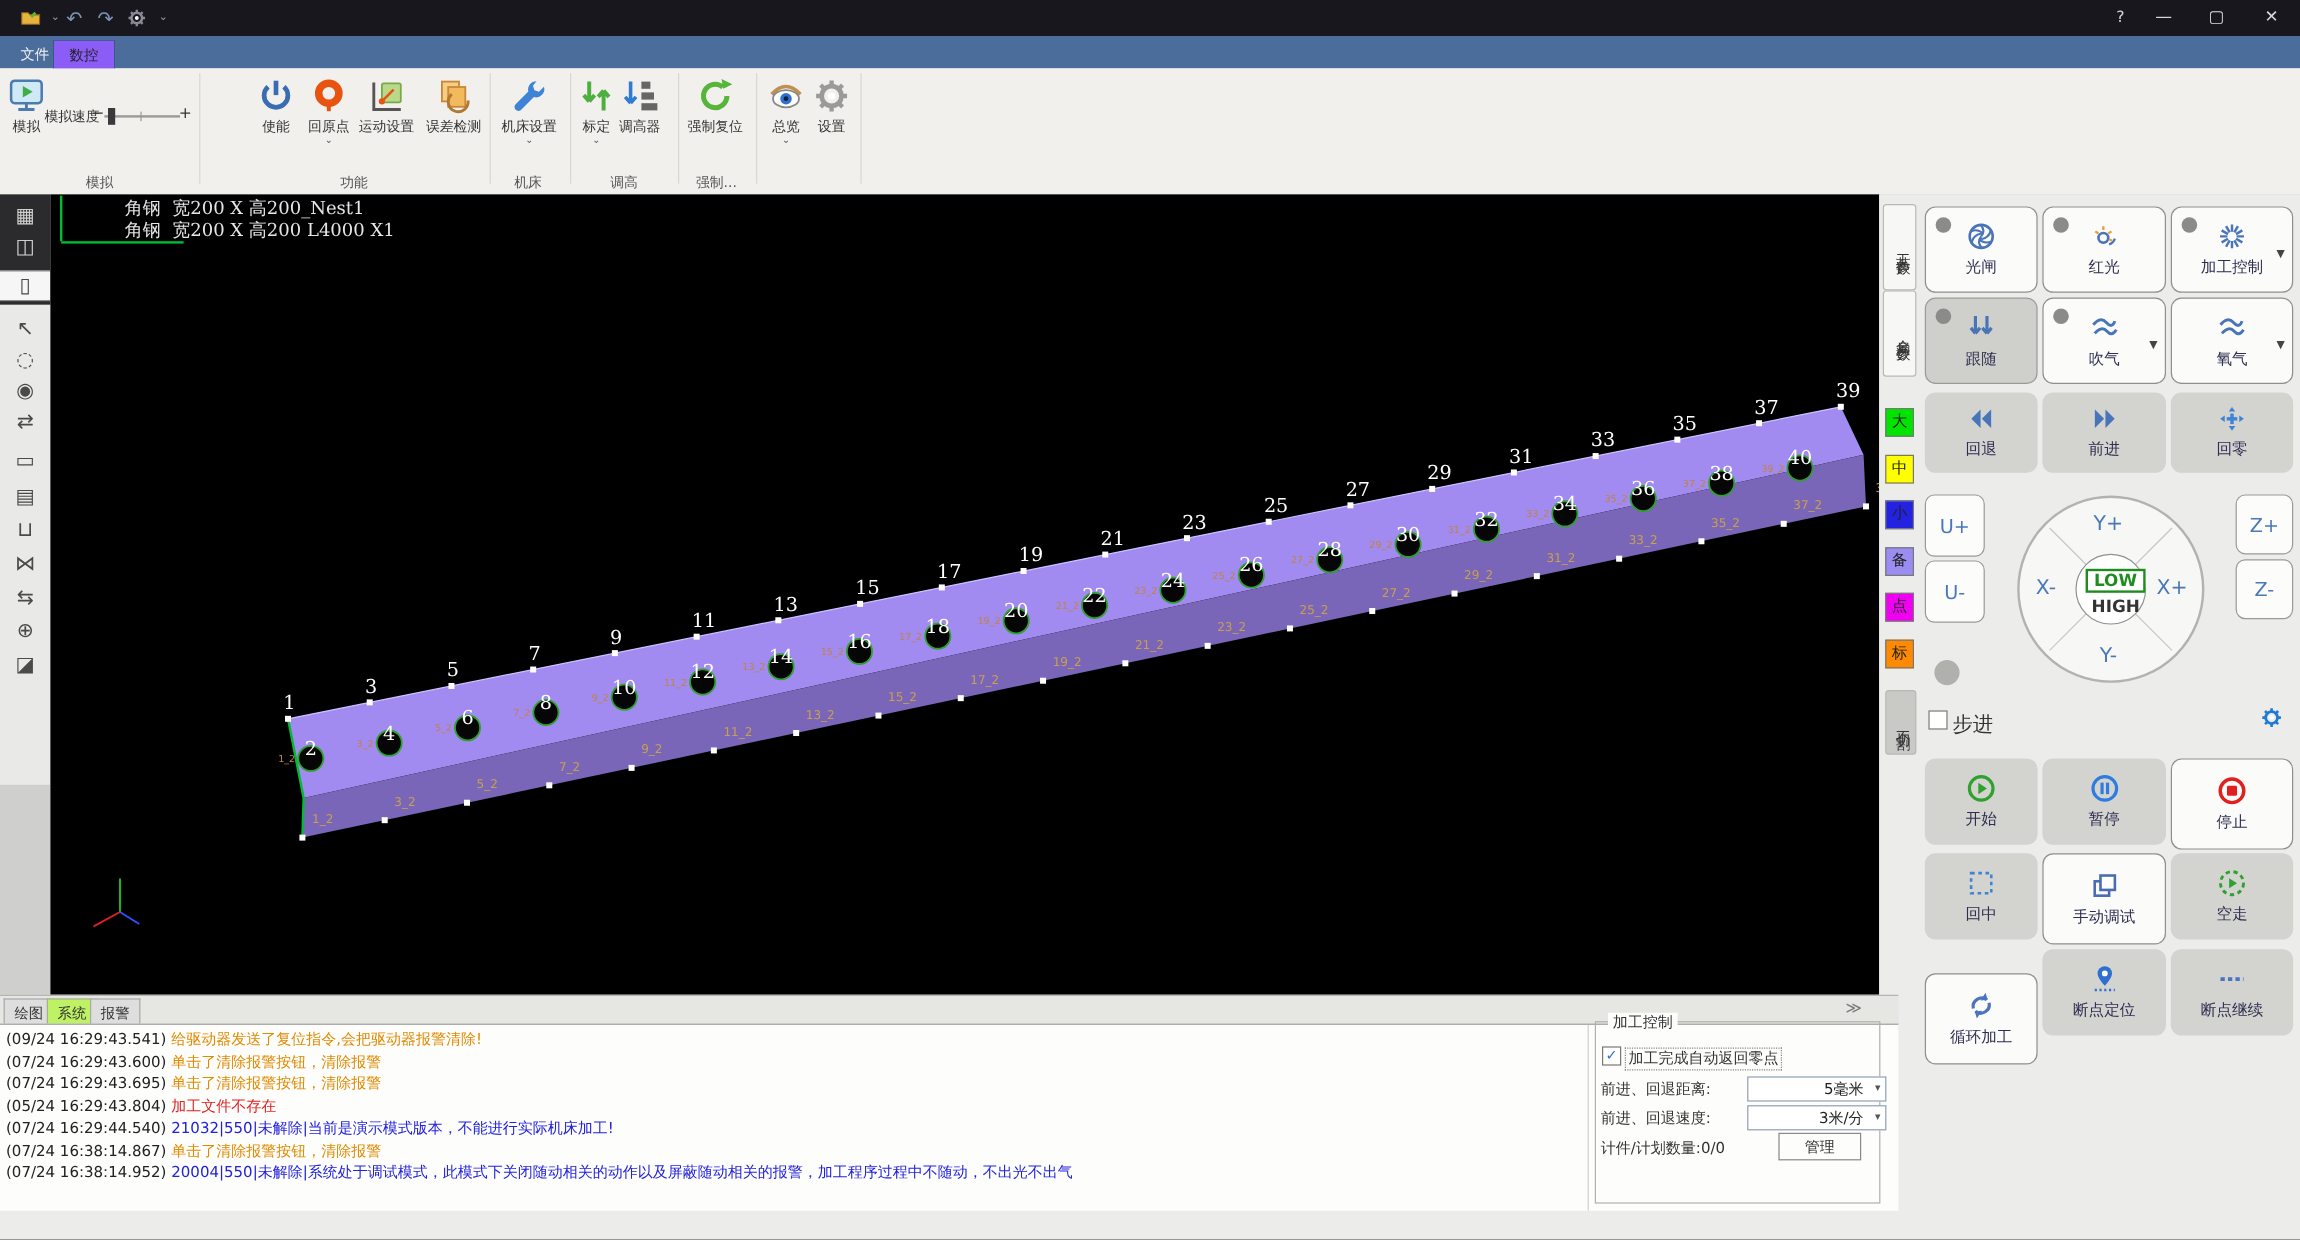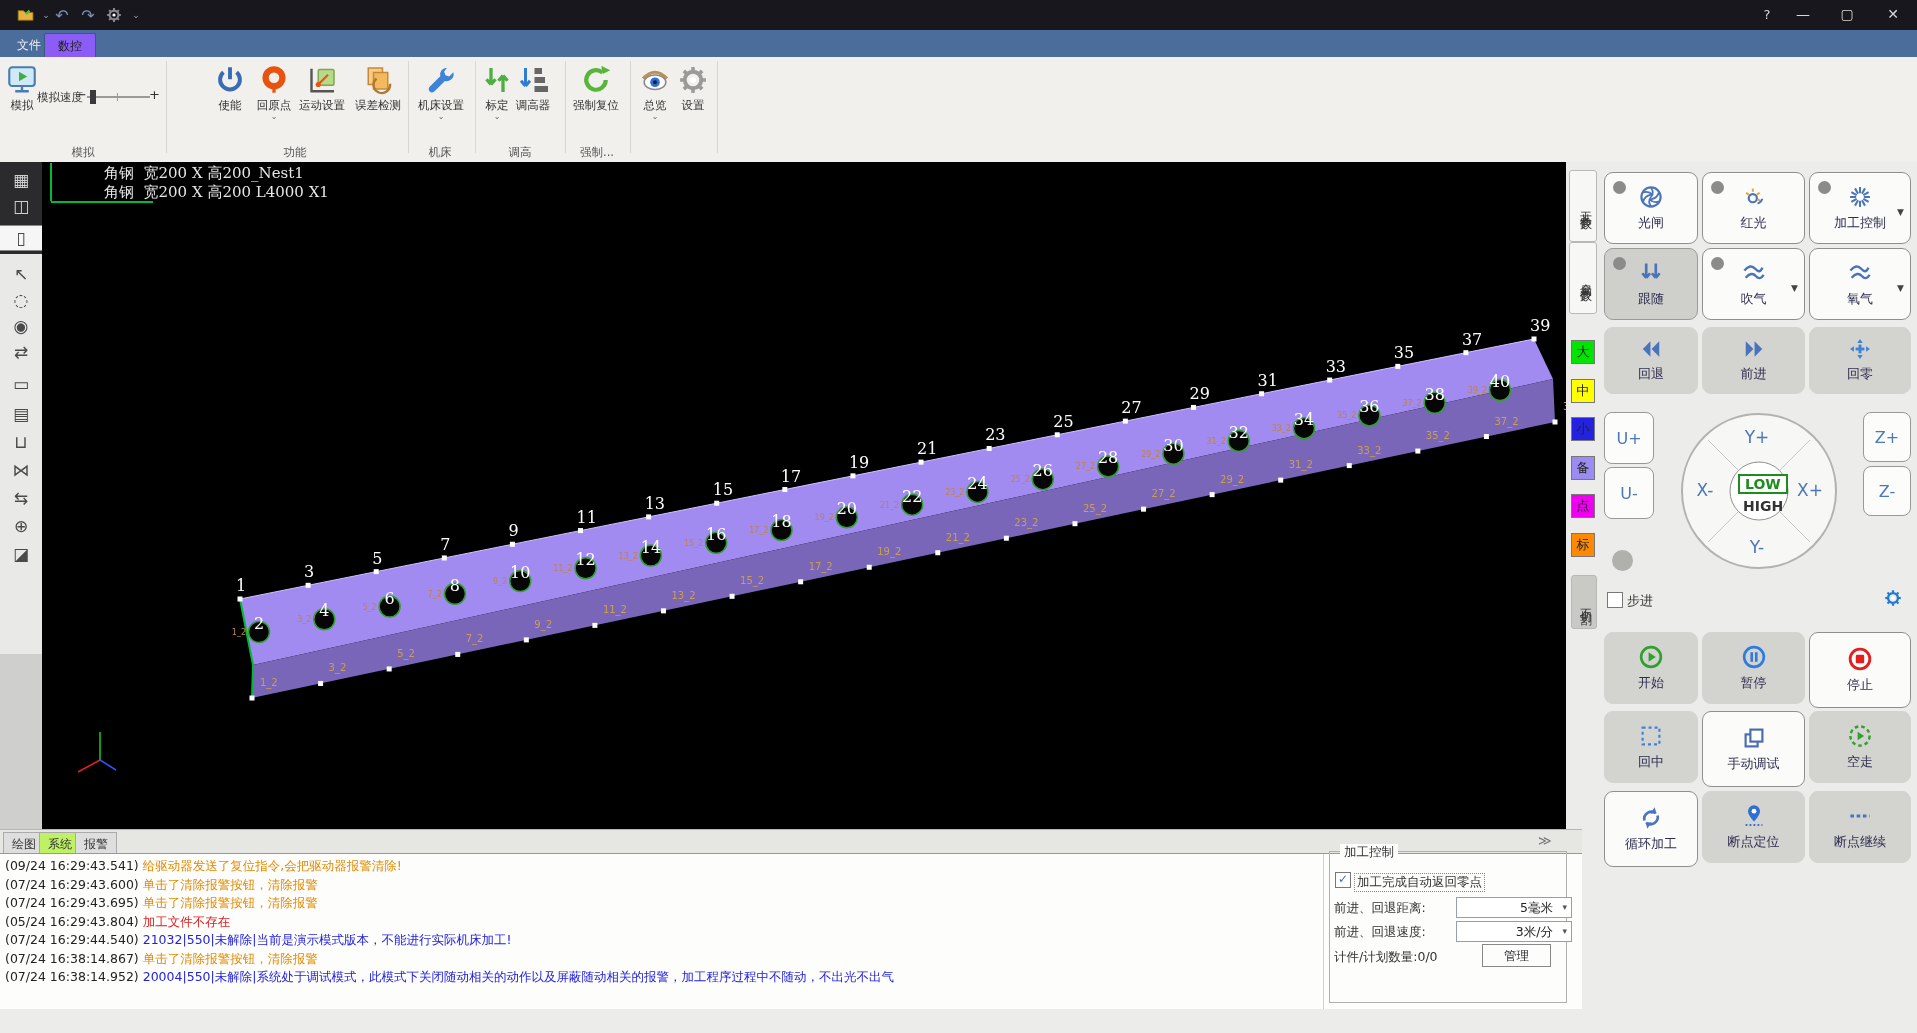--- a/index.html
+++ b/index.html
@@ -584,21 +584,21 @@
     </div>
     <div class="joglbl" style="left:191px;top:275px">Y+</div>
     <div class="joglbl" style="left:191px;top:385px">Y-</div>
     <div class="joglbl" style="left:139px;top:328px">X-</div>
     <div class="joglbl" style="left:244px;top:328px">X+</div>
     <div class="abs" style="left:172px;top:312px;border:2px solid #1f8c1f;color:#1f8c1f;font-weight:bold;font-size:14px;padding:0 5px;background:#fff;cursor:pointer">LOW</div>
     <div class="abs" style="left:177px;top:336px;color:#333;font-weight:bold;font-size:14px;cursor:pointer">HIGH</div>
     <div class="abs" style="left:46px;top:388px;width:21px;height:21px;border-radius:50%;background:#b0b0ad"></div>
 
     <div class="chk" style="left:41px;top:430px"></div>
-    <div class="abs" style="left:61px;top:430px;font-size:13px;color:#333">步进</div>
+    <div class="abs" style="left:61px;top:430px;font-size:17px;color:#333">步进</div>
     <div class="abs" style="left:318px;top:427px;cursor:pointer"><span id="ic-gearblue"><svg width="18" height="18" viewBox="0 0 20 20">
             <circle cx="10" cy="10" r="5.5" fill="none" stroke="#1f7ad4" stroke-width="2.6"></circle>
             <g stroke="#1f7ad4" stroke-width="2.4">
               <line x1="16" y1="10" x2="18.6" y2="10"></line>
               <line x1="14.242640687119286" y1="14.242640687119284" x2="16.08111831820431" y2="16.081118318204307"></line>
               <line x1="10" y1="16" x2="10" y2="18.6"></line>
               <line x1="5.757359312880715" y1="14.242640687119286" x2="3.9188816817956917" y2="16.08111831820431"></line>
               <line x1="4" y1="10" x2="1.4000000000000004" y2="10.000000000000002"></line>
               <line x1="5.757359312880714" y1="5.757359312880715" x2="3.91888168179569" y2="3.9188816817956917"></line>
               <line x1="9.999999999999998" y1="4" x2="9.999999999999998" y2="1.4000000000000004"></line>
@@ -655,21 +655,21 @@
         </div>
         <div class="pbtn gray" style="left:243px;top:549px;width:100px;height:70px">
           <span>
             <svg width="24" height="24" viewBox="0 0 20 20">
               <circle cx="10" cy="10" r="8" fill="none" stroke="#2fa12f" stroke-width="2" stroke-dasharray="3 2.5"></circle>
               <path d="M8 6.5l5.5 3.5L8 13.5z" fill="#2fa12f"></path>
             </svg>
           </span>
           <span class="plabel">空走</span>
         </div>
-        <div class="pbtn white" style="left:38px;top:629px;width:92px;height:74px">
+        <div class="pbtn white" style="left:38px;top:649px;width:92px;height:74px">
           <span>
             <svg width="24" height="24" viewBox="0 0 20 20">
               <path d="M4.5 12a6 6 0 0 1 9.5-6" fill="none" stroke="#4a74c0" stroke-width="2.2"></path>
               <path d="M15.5 8a6 6 0 0 1-9.5 6" fill="none" stroke="#4a74c0" stroke-width="2.2"></path>
               <path d="M13 1l1.5 5-5 .5z" fill="#4a74c0"></path>
               <path d="M7 19l-1.5-5 5-.5z" fill="#4a74c0"></path>
             </svg>
           </span>
           <span class="plabel">循环加工</span>
         </div>

